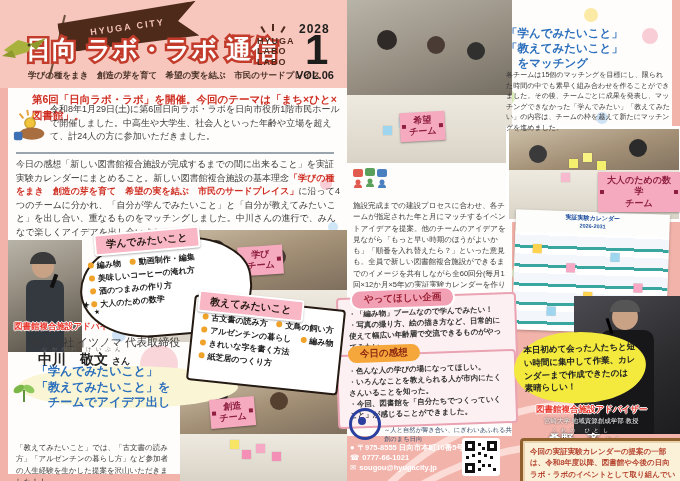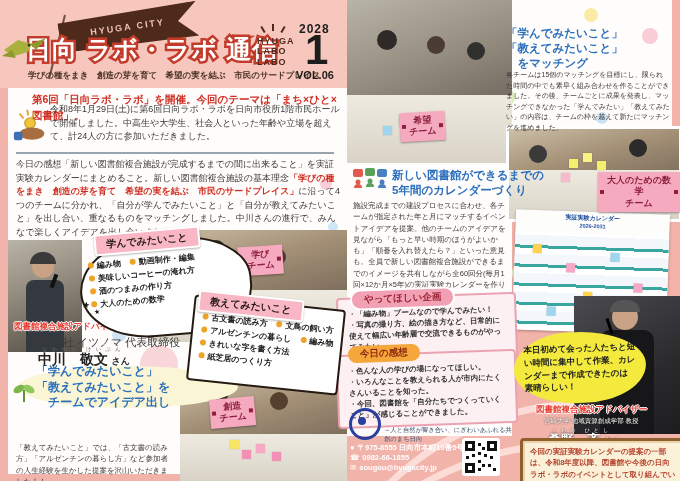--- a/index.html
+++ b/index.html
@@ -56,21 +56,21 @@
           border:2px solid #fff;border-radius:3px;z-index:10;box-shadow:0 1px 2px rgba(0,0,0,.3);white-space:nowrap;}
   .brow{display:flex;gap:9px;margin-bottom:2px;}
   .bi{font-size:8px;font-weight:700;color:#222;white-space:nowrap;}
   .bi::before{content:"";display:inline-block;width:6px;height:6px;border-radius:50%;background:#f0a32a;margin-right:3px;}
   .star{position:absolute;color:#1a1a1a;font-size:9px;z-index:9;}
   
   .role{position:absolute;color:#e8392f;font-weight:800;font-size:8.5px;z-index:8;
         text-shadow:1px 0 #fff,-1px 0 #fff,0 1px #fff,0 -1px #fff;white-space:nowrap;}
   .org{position:absolute;font-size:11px;color:#3a3a3a;z-index:8;white-space:nowrap;}
   .furi{position:absolute;font-size:5.5px;color:#666;z-index:8;letter-spacing:4px;white-space:nowrap;}
-  .pname{position:absolute;font-size:14px;font-weight:800;color:#222;z-index:8;white-space:nowrap;font-family:Liberation Serif, serif;}
+  .pname{position:absolute;font-size:14px;font-weight:800;color:#222;z-index:8;white-space:nowrap;}
   .pname .sfx{font-size:9px;font-weight:600;}
   .white{color:#fff !important;text-shadow:none;}
   
   .pinkbox{position:absolute;background:#fdf0f2;border:2px solid #e9a3b2;border-radius:4px;z-index:6;padding:10px 8px 6px 10px;}
   .pill{position:absolute;font-weight:800;font-size:9.5px;padding:2px 12px;border-radius:10px;z-index:7;white-space:nowrap;}
   .blist{font-size:7.5px;color:#333;line-height:1.45;font-weight:600;}
   .blist div::before{content:"・";color:#555;}
   
   .emblem{position:absolute;width:26px;height:26px;border:3.5px solid #2a3f9e;border-radius:50%;z-index:7;}
   .emblem::after{content:"";position:absolute;left:6px;top:6px;width:8px;height:8px;background:#2a3f9e;border-radius:50%;}
@@ -249,22 +249,20 @@
     <rect x="1" y="1" width="10" height="8" rx="2" fill="#e05a4e"></rect>
       <circle cx="6" cy="14" r="2.5" fill="#e05a4e"></circle>
       <path d="M2 20 a4 4 0 0 1 8 0z" fill="#e05a4e"></path>
     <rect x="13" y="0" width="10" height="8" rx="2" fill="#5aa05a"></rect>
       <circle cx="18" cy="13" r="2.5" fill="#5aa05a"></circle>
       <path d="M14 19 a4 4 0 0 1 8 0z" fill="#5aa05a"></path>
     <rect x="25" y="1" width="10" height="8" rx="2" fill="#4a7fc0"></rect>
       <circle cx="30" cy="14" r="2.5" fill="#4a7fc0"></circle>
       <path d="M26 20 a4 4 0 0 1 8 0z" fill="#4a7fc0"></path>
   </svg>
-  <div class="t bluehead" style="left:392px;top:168px;font-size:11.5px;">新しい図書館ができるまでの
-5年間のカレンダーづくり</div>
   <div class="t body8" style="left:353px;top:200px;width:153px;">施設完成までの建設プロセスに合わせ、各チームが指定された年と月にマッチするイベントアイデアを提案。他のチームのアイデアを見ながら「もっと早い時期のほうがよいかも」「順番を入れ替えたら？」といった意見も。全員で新しい図書館複合施設ができるまでのイメージを共有しながら全60回分(毎月1回×12か月×5年)の実証実験カレンダーを作り上げました。</div>
 
   <div class="pinkbox" style="left:337px;top:295px;width:158px;height:46px;transform:rotate(-2deg);">
     <div class="blist">
       <div>「編み物」ブームなので学んでみたい！</div>
       <div>写真の撮り方、絵の描き方など、日常的に使えて幅広い年齢層で交流できるものがやってみたい</div>
     </div>
   </div>
   <div class="pill" style="left:350px;top:288px;background:#f2a0b4;color:#9b1f33;border:2px solid #fff;transform:rotate(-2deg);">やってほしい企画</div>
 
@@ -273,21 +271,21 @@
       <div>色んな人の学びの場になってほしい。</div>
       <div>いろんなことを教えられる人が市内にたくさんいることを知った。</div>
       <div>今回、図書館を「自分たちでつくっていくこと」が感じることができました。</div>
     </div>
   </div>
   <div class="pill" style="left:348px;top:345px;background:#f6a73c;color:#8e2a12;transform:rotate(-2deg);">今日の感想</div>
 
   <div class="emblem" style="left:349px;top:408px;"></div>
   <div class="slogan" style="left:384px;top:426px;width:128px;">～人と自然が響き合い、にぎわいあふれる共創のまち日向</div>
   <div class="crow" style="left:350px;top:443px;"><span class="cicon">●</span><span>〒975-8555 日向市本町10番5号</span></div>
-  <div class="crow" style="left:350px;top:453px;"><span class="cicon">☎</span><span>0982-66-1855</span></div>
+  <div class="crow" style="left:350px;top:453px;"><span class="cicon">☎</span><span>0777-66-1021</span></div>
   <div class="crow" style="left:350px;top:463px;"><span class="cicon">✉</span><span>sougou@hyugacity.jp</span></div>
   <svg class="abs" style="left:462px;top:438px;z-index:7;background:#fff;border-radius:3px;" width="38" height="38" viewBox="0 0 38 38">
     <rect x="3" y="3" width="10" height="10" fill="#111"></rect>
       <rect x="6" y="6" width="4" height="4" fill="#fff"></rect>
     <rect x="25" y="3" width="10" height="10" fill="#111"></rect>
       <rect x="28" y="6" width="4" height="4" fill="#fff"></rect>
     <rect x="3" y="25" width="10" height="10" fill="#111"></rect>
       <rect x="6" y="28" width="4" height="4" fill="#fff"></rect>
     <rect x="16" y="5" width="3" height="3" fill="#111"></rect>
       <rect x="20" y="9" width="3" height="3" fill="#111"></rect>

